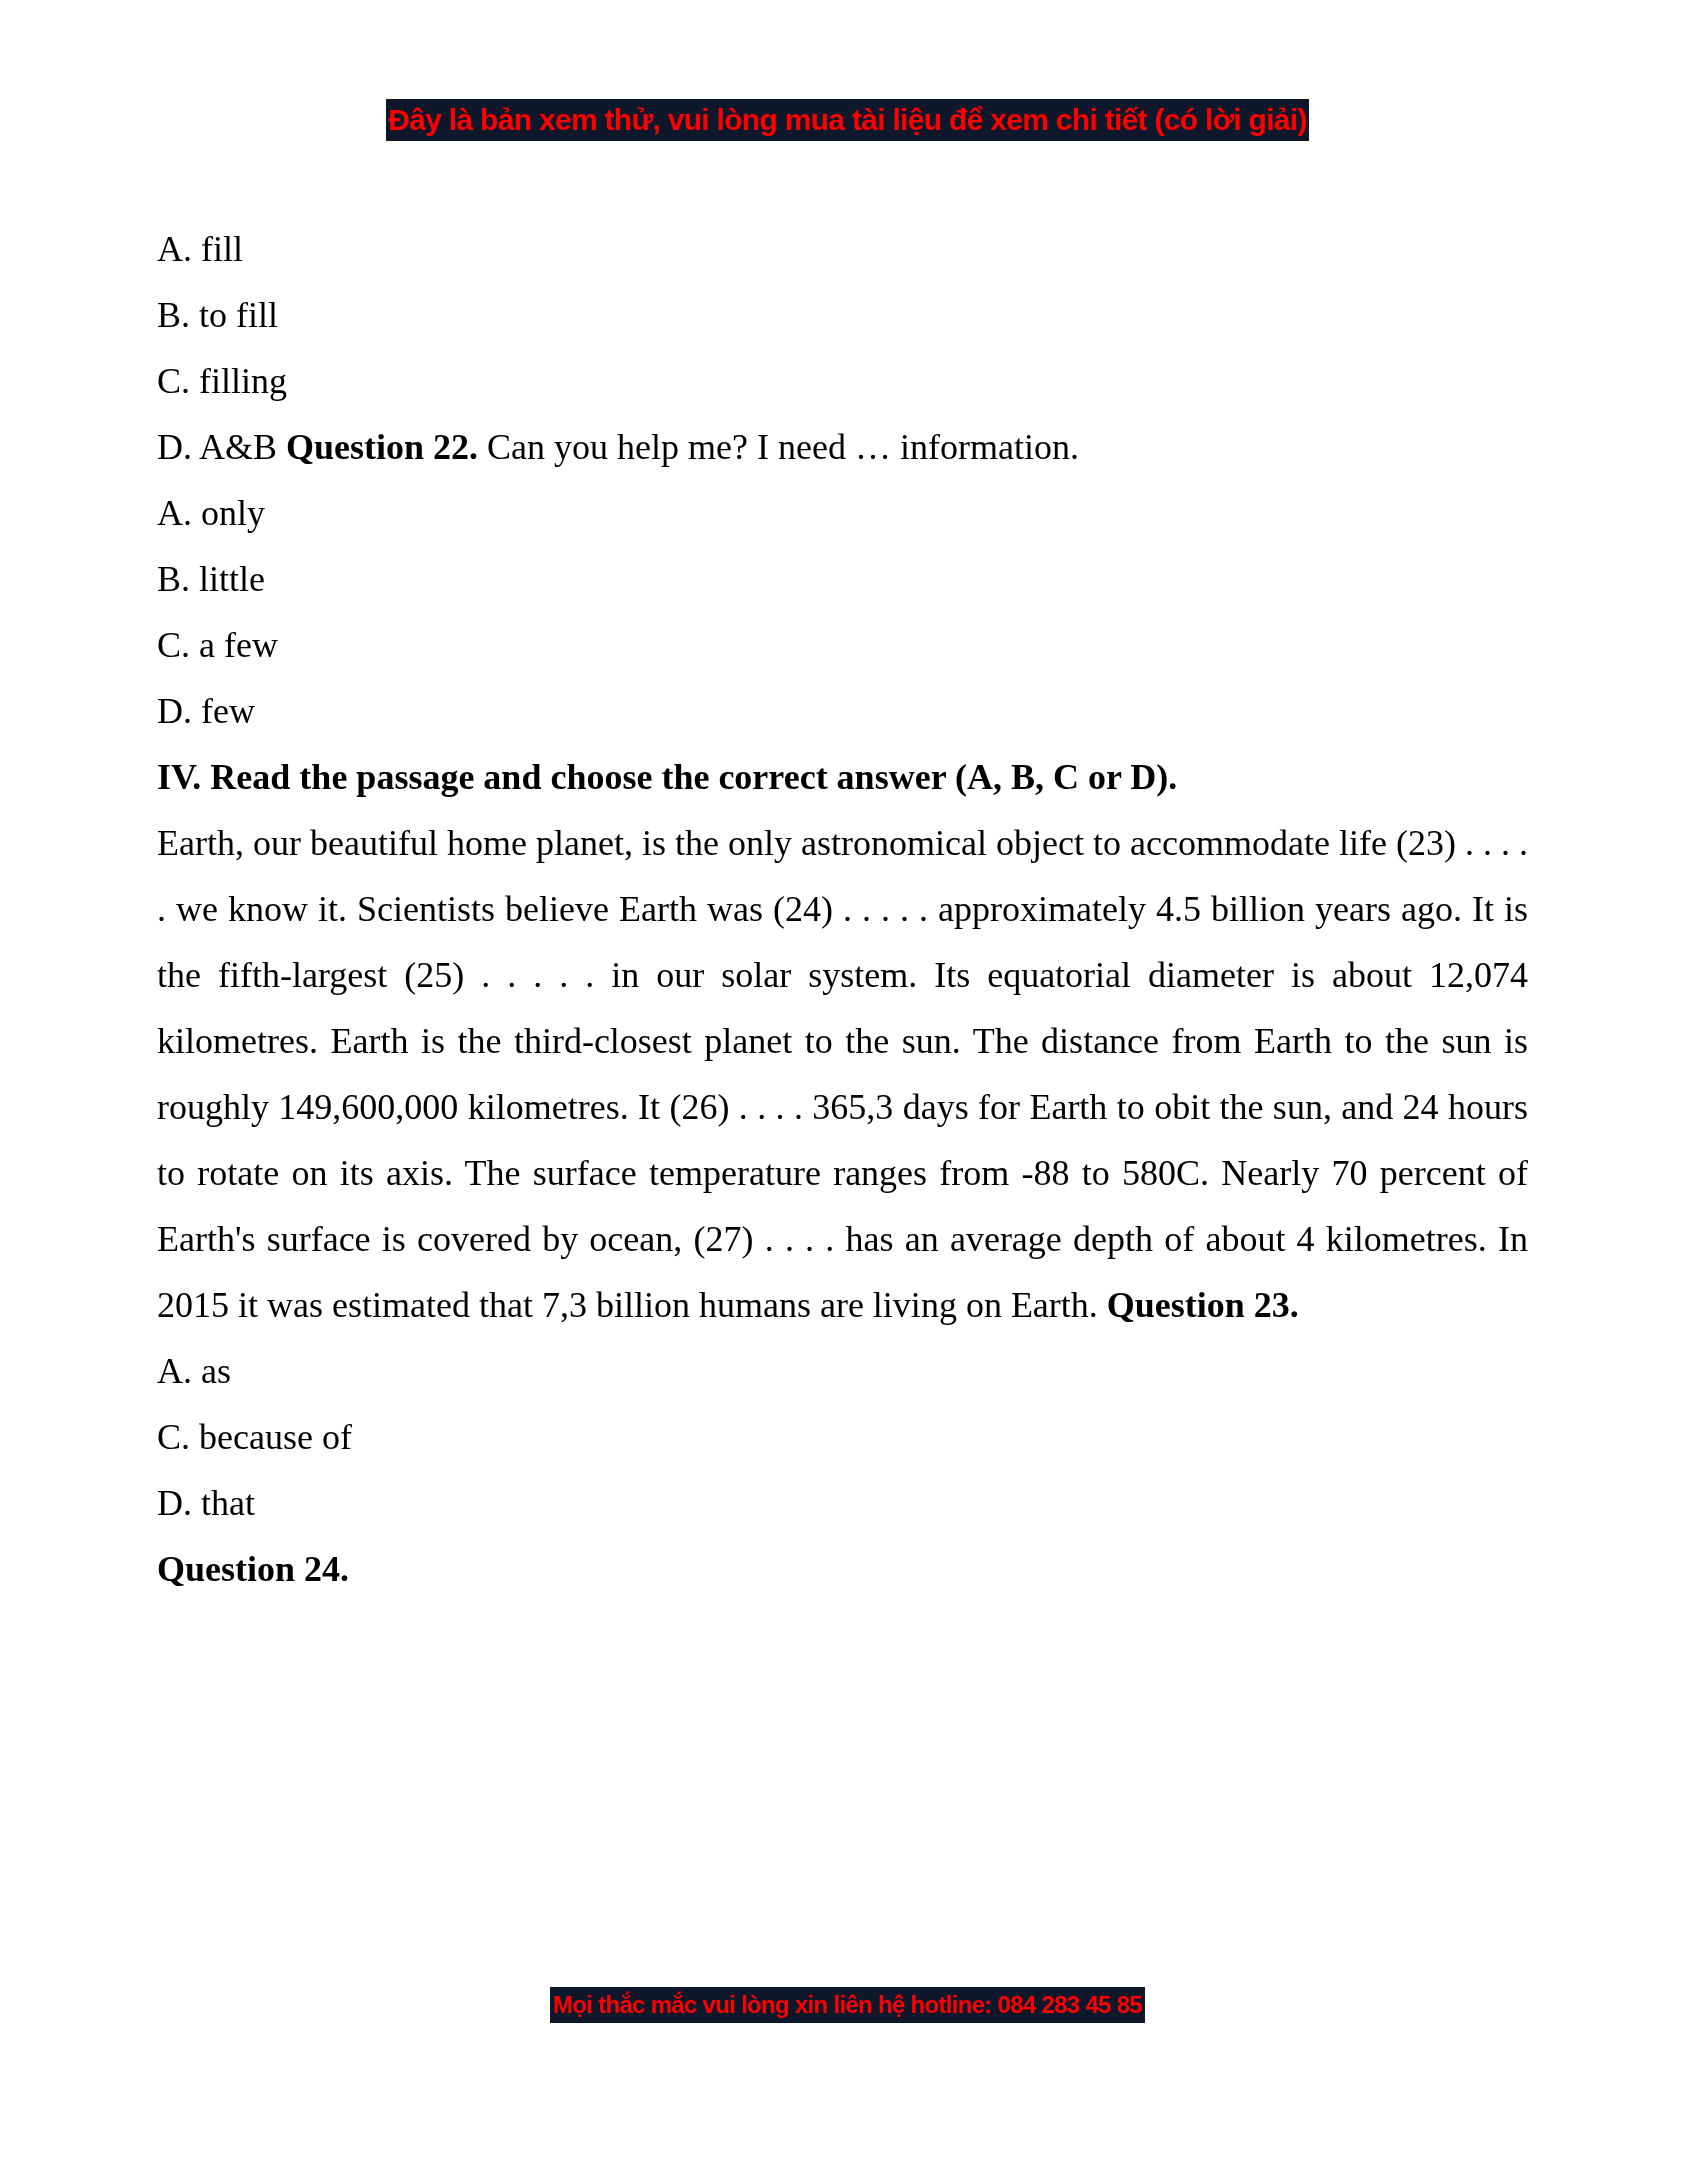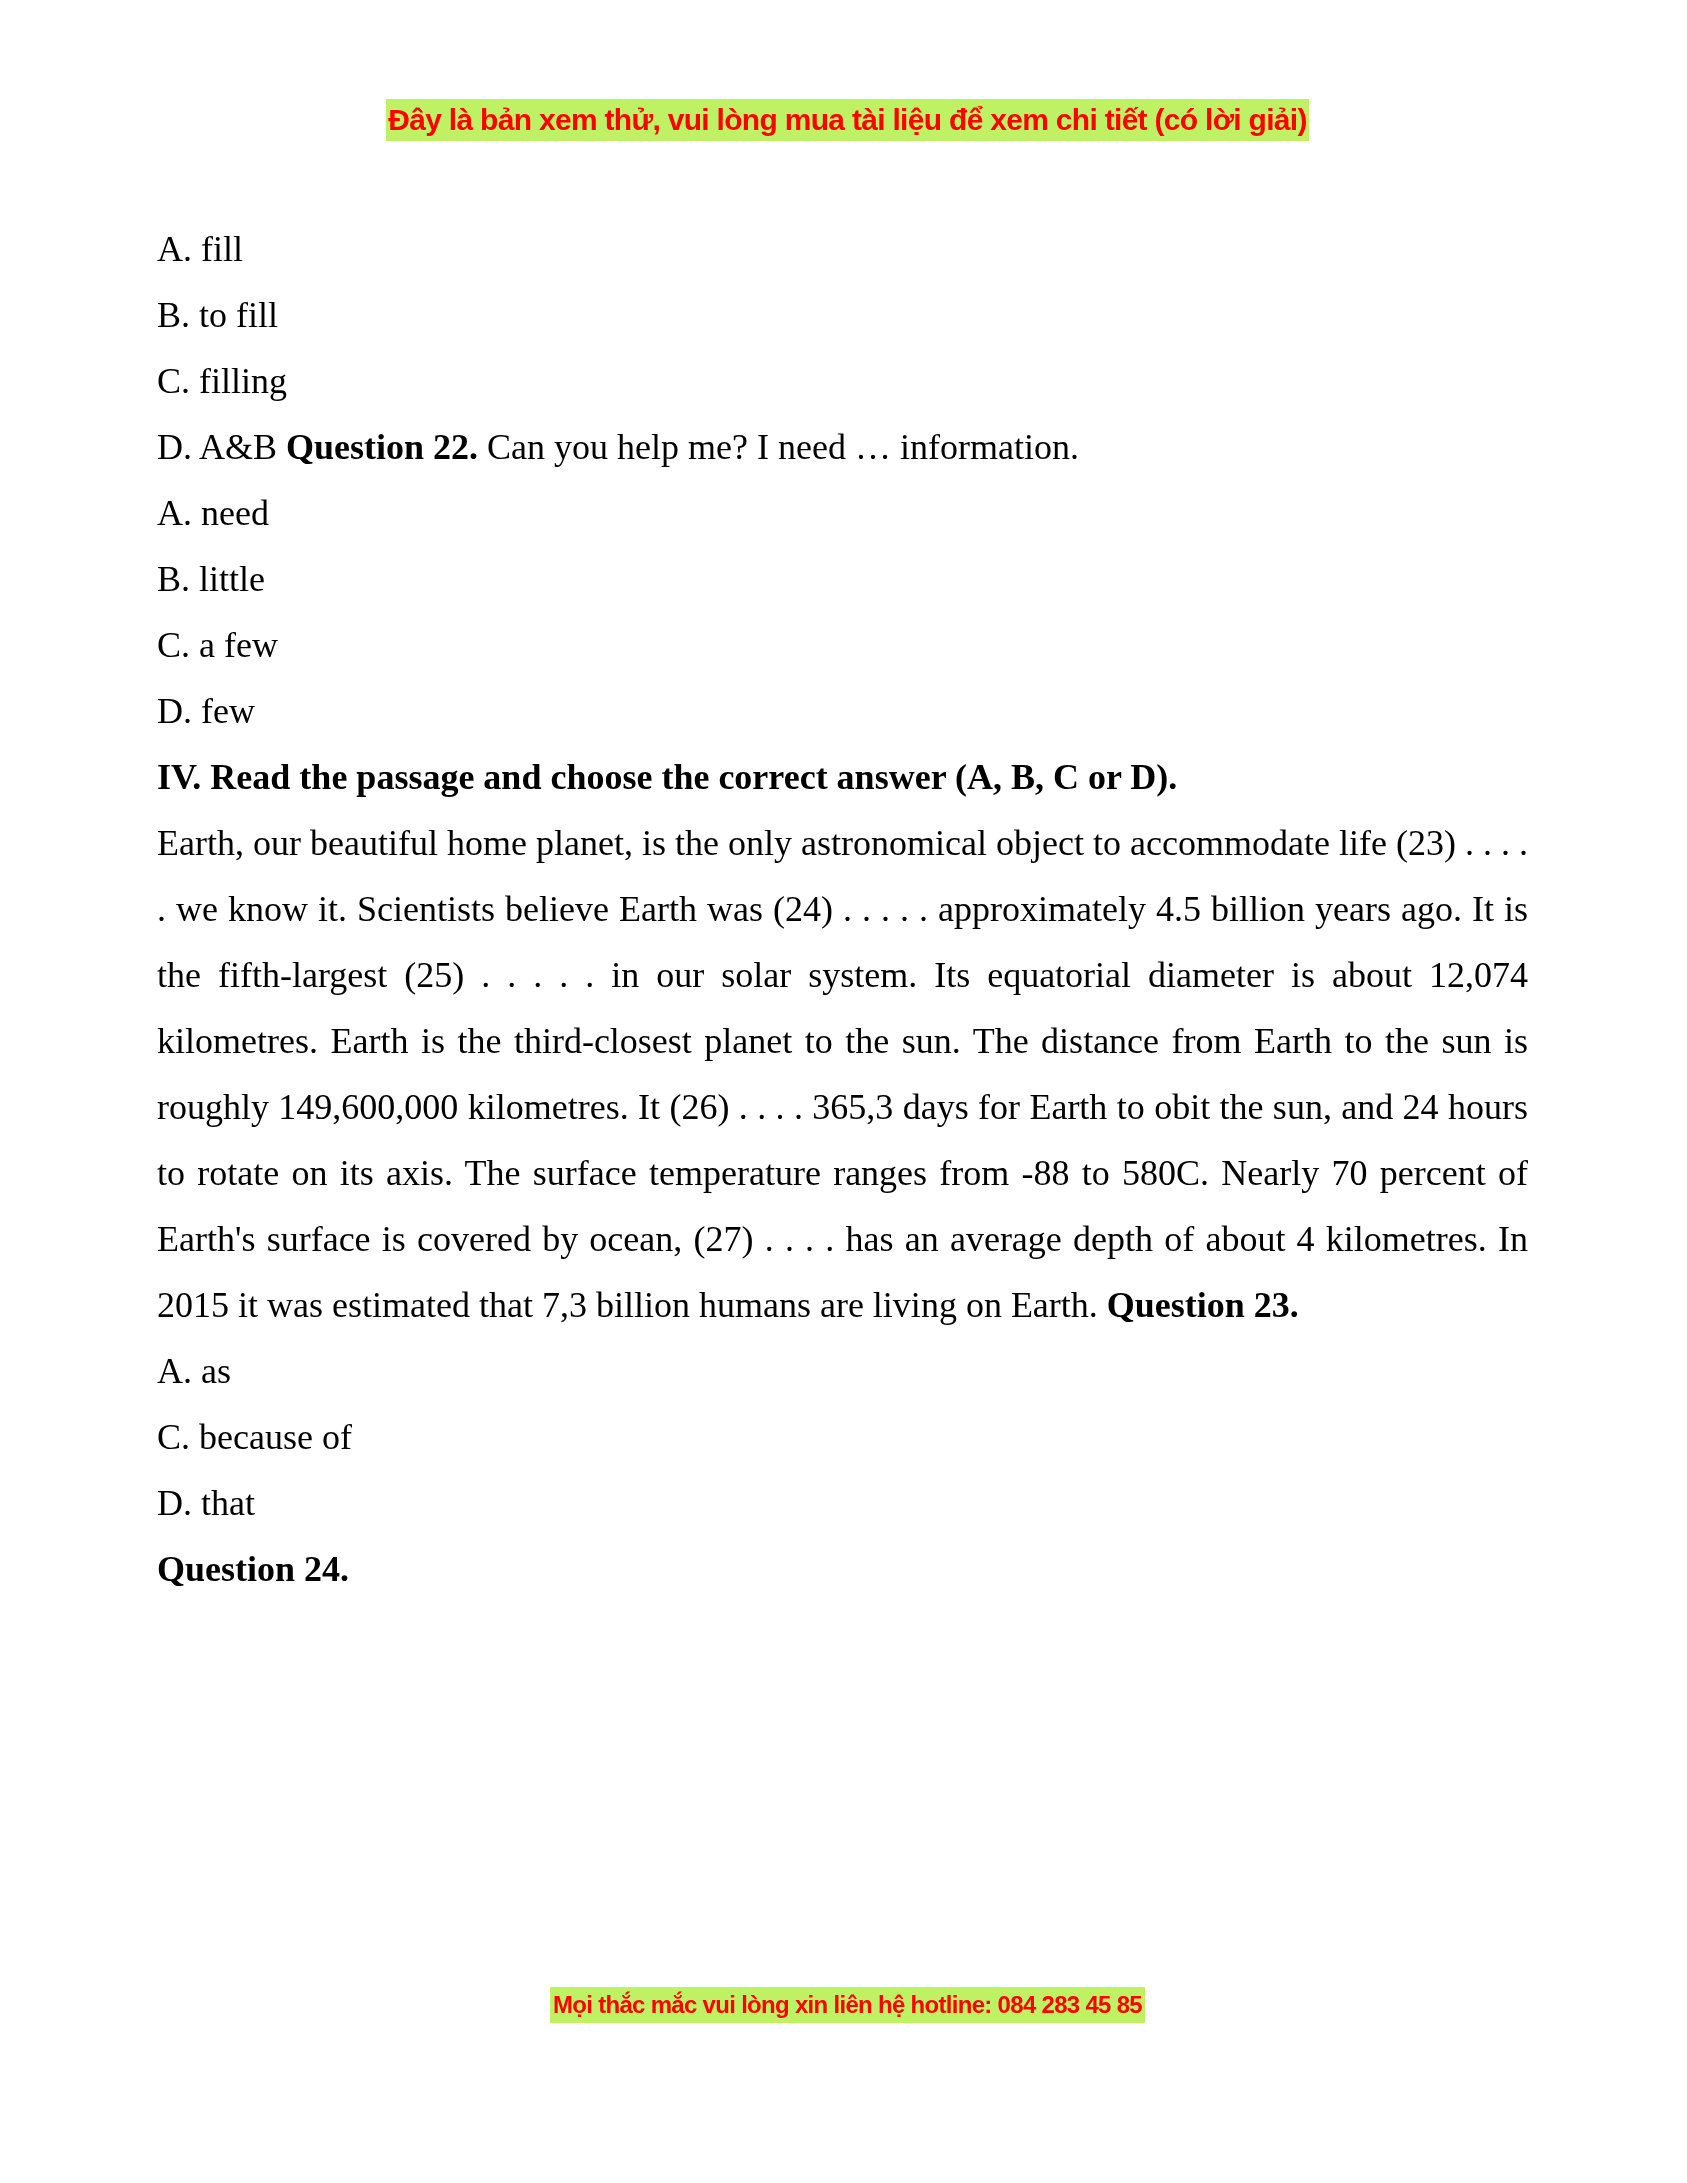--- a/index.html
+++ b/index.html
@@ -18,21 +18,21 @@
     .banner {
       position: absolute;
       left: 0;
       width: 1687px;
       text-align: center;
       font-family: "Liberation Sans", "DejaVu Sans", sans-serif;
       font-weight: bold;
       line-height: 1;
     }
     .banner span {
-      background: #bef264;
+      background: #0f172a;
       color: #ff0000;
       padding: 4px 2.6px 5.3px 2.6px;
       letter-spacing: -0.7px;
       margin-left: 8px;
     }
     .banner-top {
       top: 105px;
       font-size: 30px;
     }
     .banner-bottom {
@@ -71,21 +71,21 @@
 <div class="content">
 
   <div>
     <span class="line"><span>A.</span> <span>fill</span></span>
     <span class="line"><span>B.</span> <span>to fill</span></span>
     <span class="line"><span>C.</span> <span>filling</span></span>
     <span class="line"><span>D.</span> <span>A&amp;B</span> <span class="bold">Question 22.</span> <span>Can you help me? I need … information.</span></span>
   </div>
 
   <div>
-    <span class="line"><span>A.</span> <span>need</span></span>
+    <span class="line"><span>A.</span> <span>only</span></span>
     <span class="line"><span>B.</span> <span>little</span></span>
     <span class="line"><span>C.</span> <span>a few</span></span>
     <span class="line"><span>D.</span> <span>few</span></span>
   </div>
 
   <span class="line bold">IV. Read the passage and choose the correct answer (A, B, C or D).</span>
 
   <p class="passage" style="margin:0;"><span>Earth, our beautiful home planet, is the only astronomical object to accommodate life (23) . . . . . we know it. Scientists believe Earth was (24) . . . . . approximately 4.5 billion years ago. It is the fifth-largest (25) . . . . . in our solar system. Its equatorial diameter is about 12,074 kilometres. Earth is the third-closest planet to the sun. The distance from Earth to the sun is roughly 149,600,000 kilometres. It (26) . . . . 365,3 days for Earth to obit the sun, and 24 hours to rotate on its axis. The surface temperature ranges from -88 to 580C. Nearly 70 percent of Earth's surface is covered by ocean, (27) . . . . has an average depth of about 4 kilometres. In 2015 it was estimated that 7,3 billion humans are living on Earth.</span> <span class="bold">Question 23.</span></p>
 
   <div>

